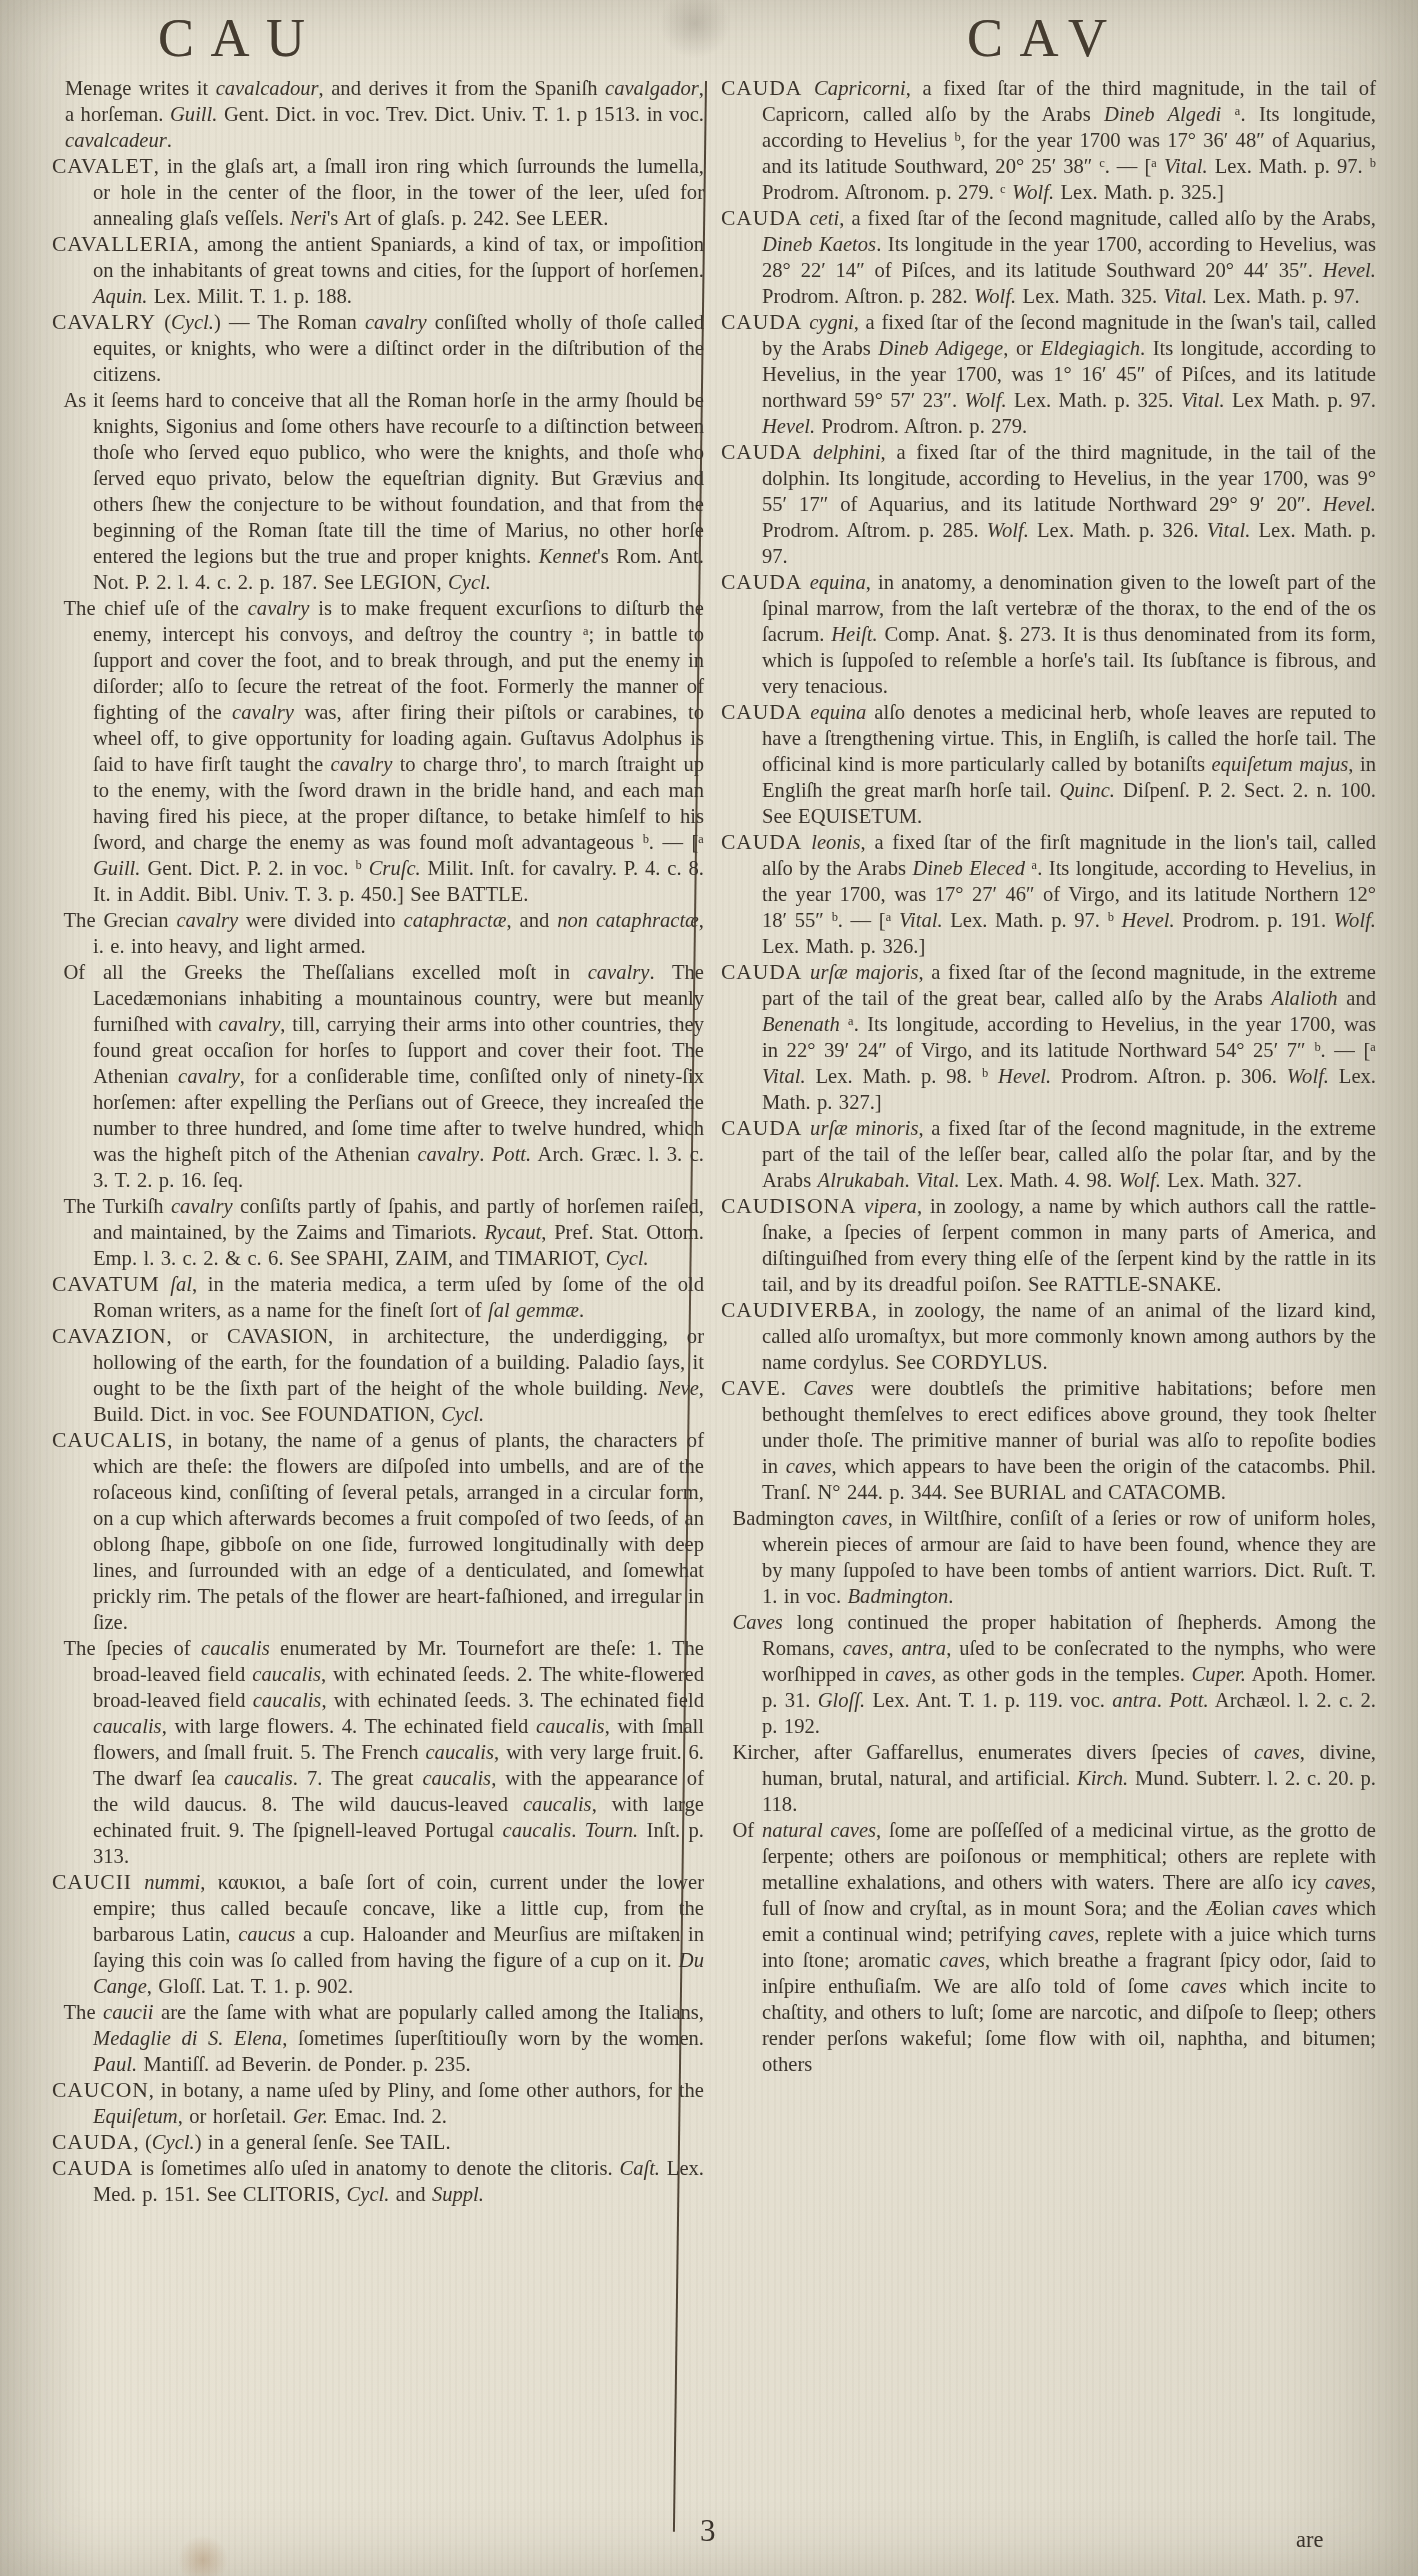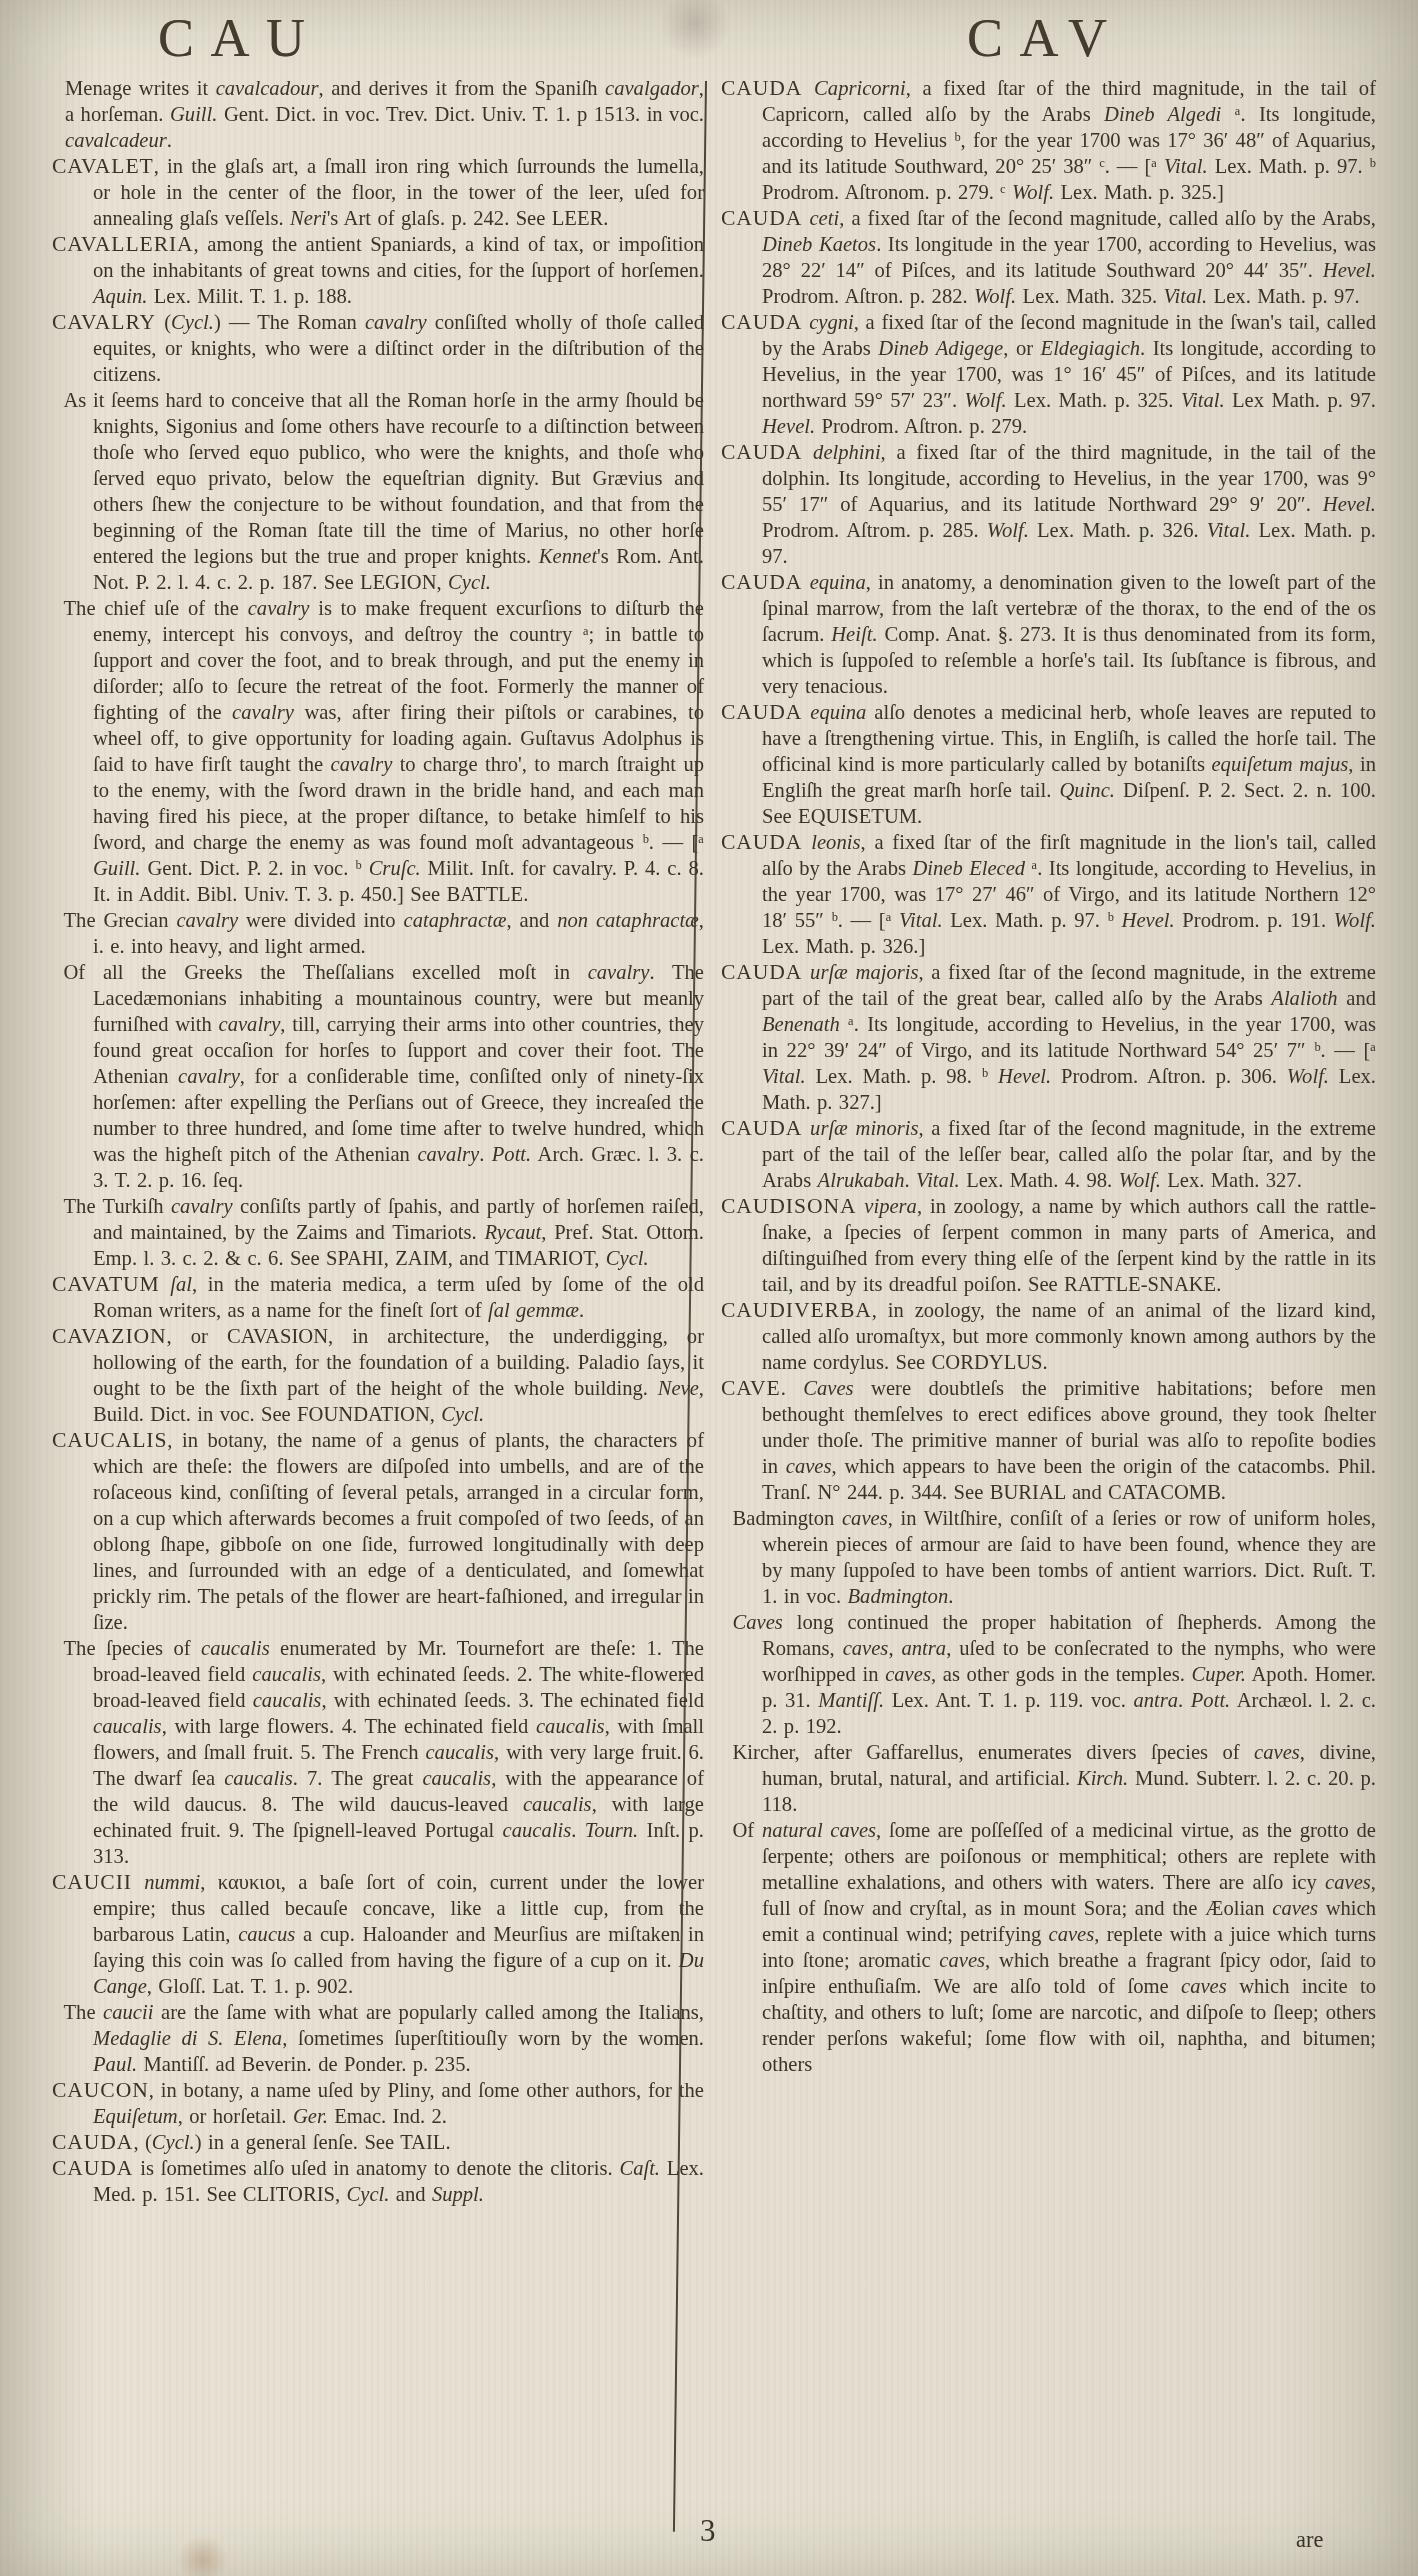--- a/index.html
+++ b/index.html
@@ -93,21 +93,21 @@
       <p class="entry"><span class="head">CAUDA</span> <i>delphini</i>, a fixed ſtar of the third magnitude, in the tail of the dolphin. Its longitude, according to Hevelius, in the year 1700, was 9° 55′ 17″ of Aquarius, and its latitude Northward 29° 9′ 20″. <i>Hevel.</i> Prodrom. Aſtrom. p. 285. <i>Wolf.</i> Lex. Math. p. 326. <i>Vital.</i> Lex. Math. p. 97.</p>
       <p class="entry"><span class="head">CAUDA</span> <i>equina</i>, in anatomy, a denomination given to the loweſt part of the ſpinal marrow, from the laſt vertebræ of the thorax, to the end of the os ſacrum. <i>Heiſt.</i> Comp. Anat. §. 273. It is thus denominated from its form, which is ſuppoſed to reſemble a horſe's tail. Its ſubſtance is fibrous, and very tenacious.</p>
       <p class="entry"><span class="head">CAUDA</span> <i>equina</i> alſo denotes a medicinal herb, whoſe leaves are reputed to have a ſtrengthening virtue. This, in Engliſh, is called the horſe tail. The officinal kind is more particularly called by botaniſts <i>equiſetum majus</i>, in Engliſh the great marſh horſe tail. <i>Quinc.</i> Diſpenſ. P. 2. Sect. 2. n. 100. See EQUISETUM.</p>
       <p class="entry"><span class="head">CAUDA</span> <i>leonis</i>, a fixed ſtar of the firſt magnitude in the lion's tail, called alſo by the Arabs <i>Dineb Eleced</i> ᵃ. Its longitude, according to Hevelius, in the year 1700, was 17° 27′ 46″ of Virgo, and its latitude Northern 12° 18′ 55″ ᵇ. — [ᵃ <i>Vital.</i> Lex. Math. p. 97. ᵇ <i>Hevel.</i> Prodrom. p. 191. <i>Wolf.</i> Lex. Math. p. 326.]</p>
       <p class="entry"><span class="head">CAUDA</span> <i>urſæ majoris</i>, a fixed ſtar of the ſecond magnitude, in the extreme part of the tail of the great bear, called alſo by the Arabs <i>Alalioth</i> and <i>Benenath</i> ᵃ. Its longitude, according to Hevelius, in the year 1700, was in 22° 39′ 24″ of Virgo, and its latitude Northward 54° 25′ 7″ ᵇ. — [ᵃ <i>Vital.</i> Lex. Math. p. 98. ᵇ <i>Hevel.</i> Prodrom. Aſtron. p. 306. <i>Wolf.</i> Lex. Math. p. 327.]</p>
       <p class="entry"><span class="head">CAUDA</span> <i>urſæ minoris</i>, a fixed ſtar of the ſecond magnitude, in the extreme part of the tail of the leſſer bear, called alſo the polar ſtar, and by the Arabs <i>Alrukabah</i>. <i>Vital.</i> Lex. Math. 4. 98. <i>Wolf.</i> Lex. Math. 327.</p>
       <p class="entry"><span class="head">CAUDISONA</span> <i>vipera</i>, in zoology, a name by which authors call the rattle-ſnake, a ſpecies of ſerpent common in many parts of America, and diſtinguiſhed from every thing elſe of the ſerpent kind by the rattle in its tail, and by its dreadful poiſon. See RATTLE-SNAKE.</p>
       <p class="entry"><span class="head">CAUDIVERBA</span>, in zoology, the name of an animal of the lizard kind, called alſo uromaſtyx, but more commonly known among authors by the name cordylus. See CORDYLUS.</p>
       <p class="entry"><span class="head">CAVE</span>. <i>Caves</i> were doubtleſs the primitive habitations; before men bethought themſelves to erect edifices above ground, they took ſhelter under thoſe. The primitive manner of burial was alſo to repoſite bodies in <i>caves</i>, which appears to have been the origin of the catacombs. Phil. Tranſ. N° 244. p. 344. See BURIAL and CATACOMB.</p>
       <p class="para">Badmington <i>caves</i>, in Wiltſhire, conſiſt of a ſeries or row of uniform holes, wherein pieces of armour are ſaid to have been found, whence they are by many ſuppoſed to have been tombs of antient warriors. Dict. Ruſt. T. 1. in voc. <i>Badmington</i>.</p>
-      <p class="para"><i>Caves</i> long continued the proper habitation of ſhepherds. Among the Romans, <i>caves</i>, <i>antra</i>, uſed to be conſecrated to the nymphs, who were worſhipped in <i>caves</i>, as other gods in the temples. <i>Cuper.</i> Apoth. Homer. p. 31. <i>Mantiſſ.</i> Lex. Ant. T. 1. p. 119. voc. <i>antra</i>. <i>Pott.</i> Archæol. l. 2. c. 2. p. 192.</p>
+      <p class="para"><i>Caves</i> long continued the proper habitation of ſhepherds. Among the Romans, <i>caves</i>, <i>antra</i>, uſed to be conſecrated to the nymphs, who were worſhipped in <i>caves</i>, as other gods in the temples. <i>Cuper.</i> Apoth. Homer. p. 31. <i>Gloſſ.</i> Lex. Ant. T. 1. p. 119. voc. <i>antra</i>. <i>Pott.</i> Archæol. l. 2. c. 2. p. 192.</p>
       <p class="para">Kircher, after Gaffarellus, enumerates divers ſpecies of <i>caves</i>, divine, human, brutal, natural, and artificial. <i>Kirch.</i> Mund. Subterr. l. 2. c. 20. p. 118.</p>
       <p class="para">Of <i>natural caves</i>, ſome are poſſeſſed of a medicinal virtue, as the grotto de ſerpente; others are poiſonous or memphitical; others are replete with metalline exhalations, and others with waters. There are alſo icy <i>caves</i>, full of ſnow and cryſtal, as in mount Sora; and the Æolian <i>caves</i> which emit a continual wind; petrifying <i>caves</i>, replete with a juice which turns into ſtone; aromatic <i>caves</i>, which breathe a fragrant ſpicy odor, ſaid to inſpire enthuſiaſm. We are alſo told of ſome <i>caves</i> which incite to chaſtity, and others to luſt; ſome are narcotic, and diſpoſe to ſleep; others render perſons wakeful; ſome flow with oil, naphtha, and bitumen; others</p>
     </div>
 
   <div class="signature">3</div>
   <div class="catchword">are</div>
 </div>
 
 
 </body></html>

